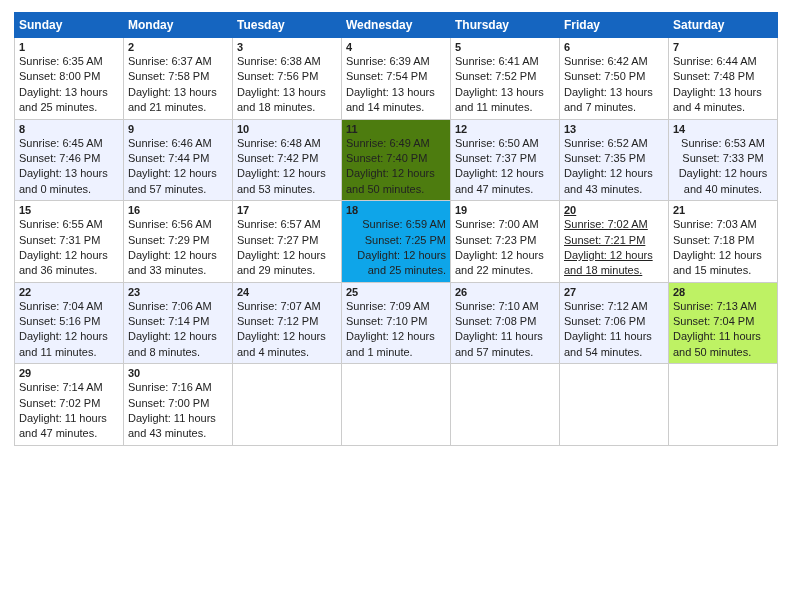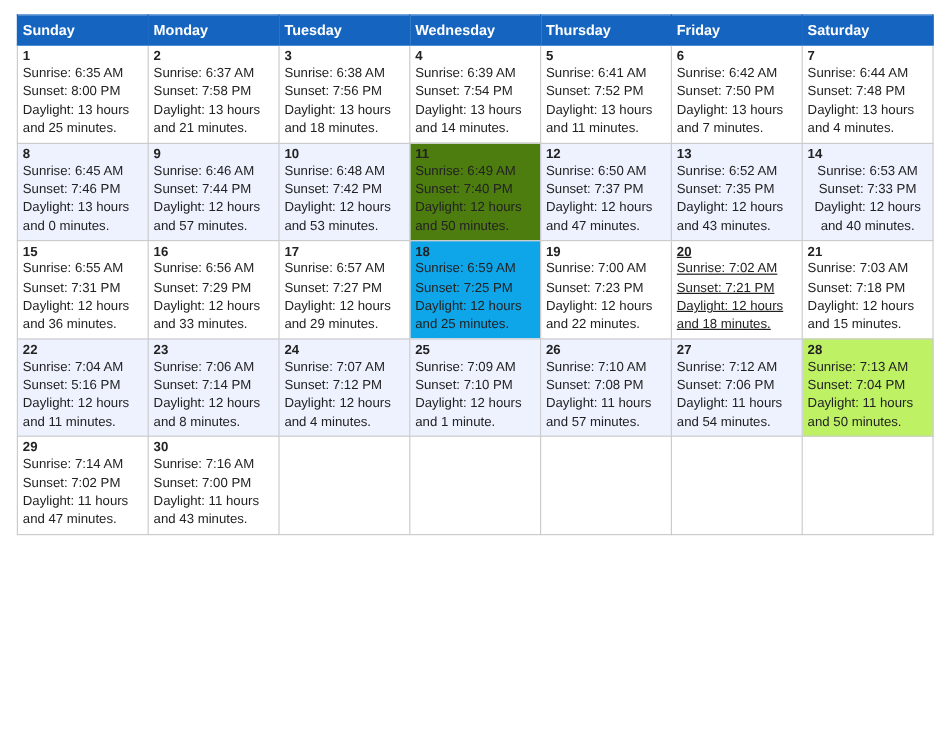--- a/index.html
+++ b/index.html
@@ -221,21 +221,21 @@
           </td>
           <td style="background-color: rgb(255, 255, 255);">
             <span class="day-num">17</span>
             <div class="day-info" style="white-space: pre-line;">Sunrise: 6:57 AM
 Sunset: 7:27 PM
 Daylight: 12 hours
 and 29 minutes.</div>
           </td>
           <td style="background-color: #0ea5e9;">
             <span class="day-num">18</span>
-            <div class="day-info" style="white-space: pre-line;">Sunrise: 6:59 AM
+            <div class="day-info" style="white-space: pre-line; text-align: right;">Sunrise: 6:59 AM
 Sunset: 7:25 PM
 Daylight: 12 hours
 and 25 minutes.</div>
           </td>
           <td style="background-color: rgb(255, 255, 255);">
             <span class="day-num">19</span>
             <div class="day-info" style="white-space: pre-line;">Sunrise: 7:00 AM
 Sunset: 7:23 PM
 Daylight: 12 hours
 and 22 minutes.</div>

